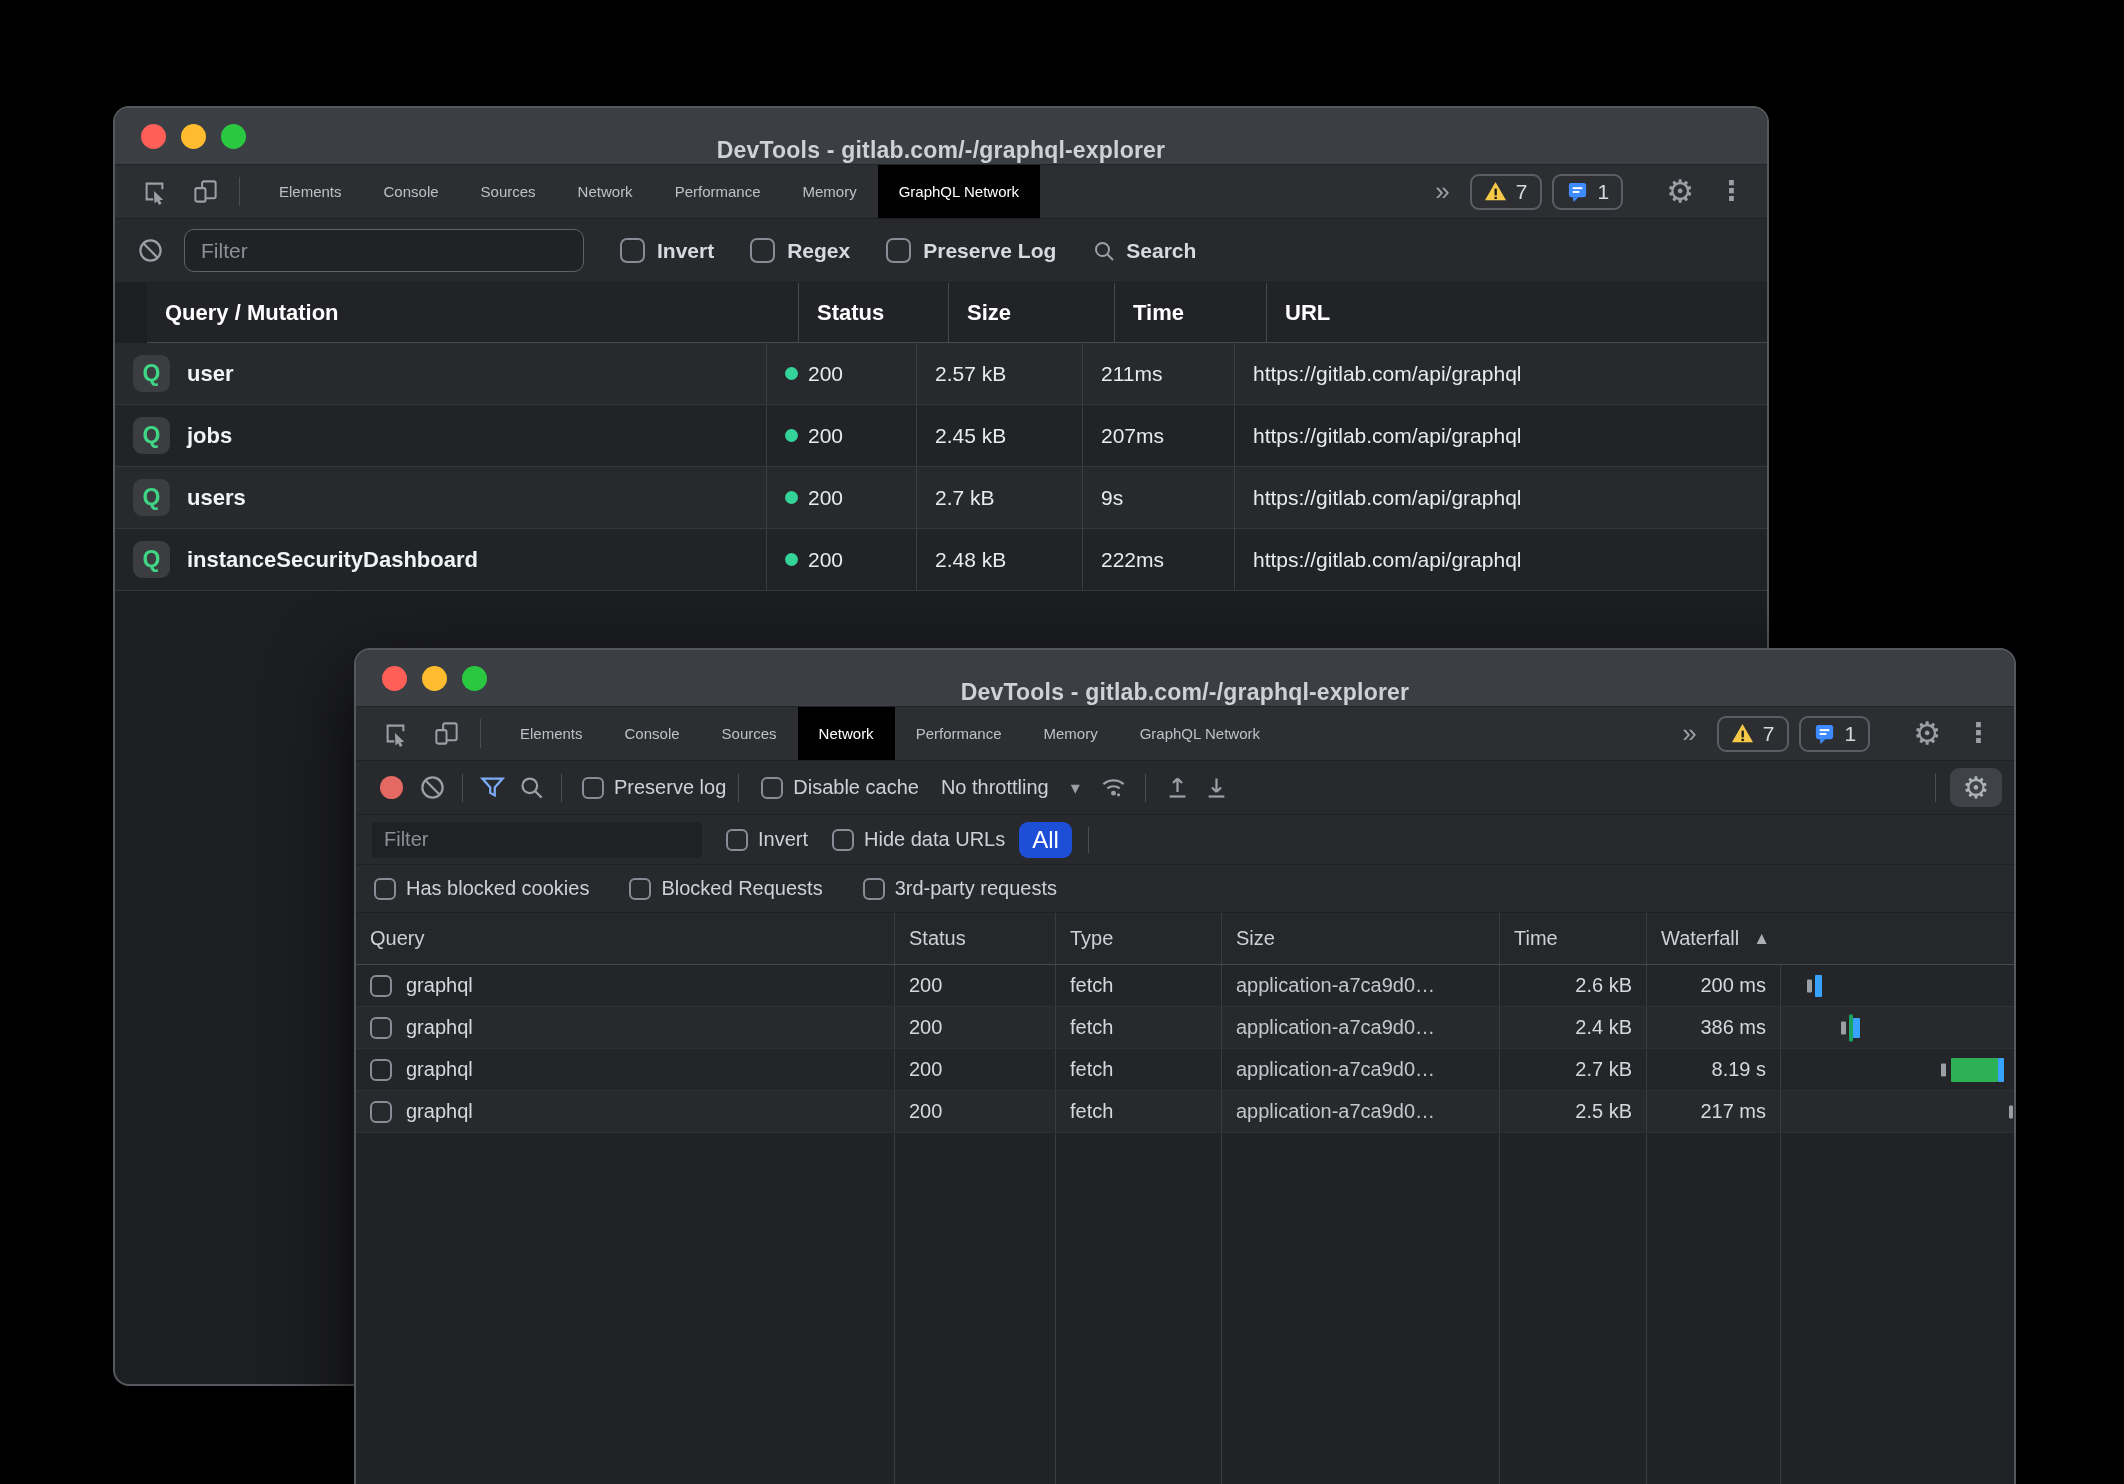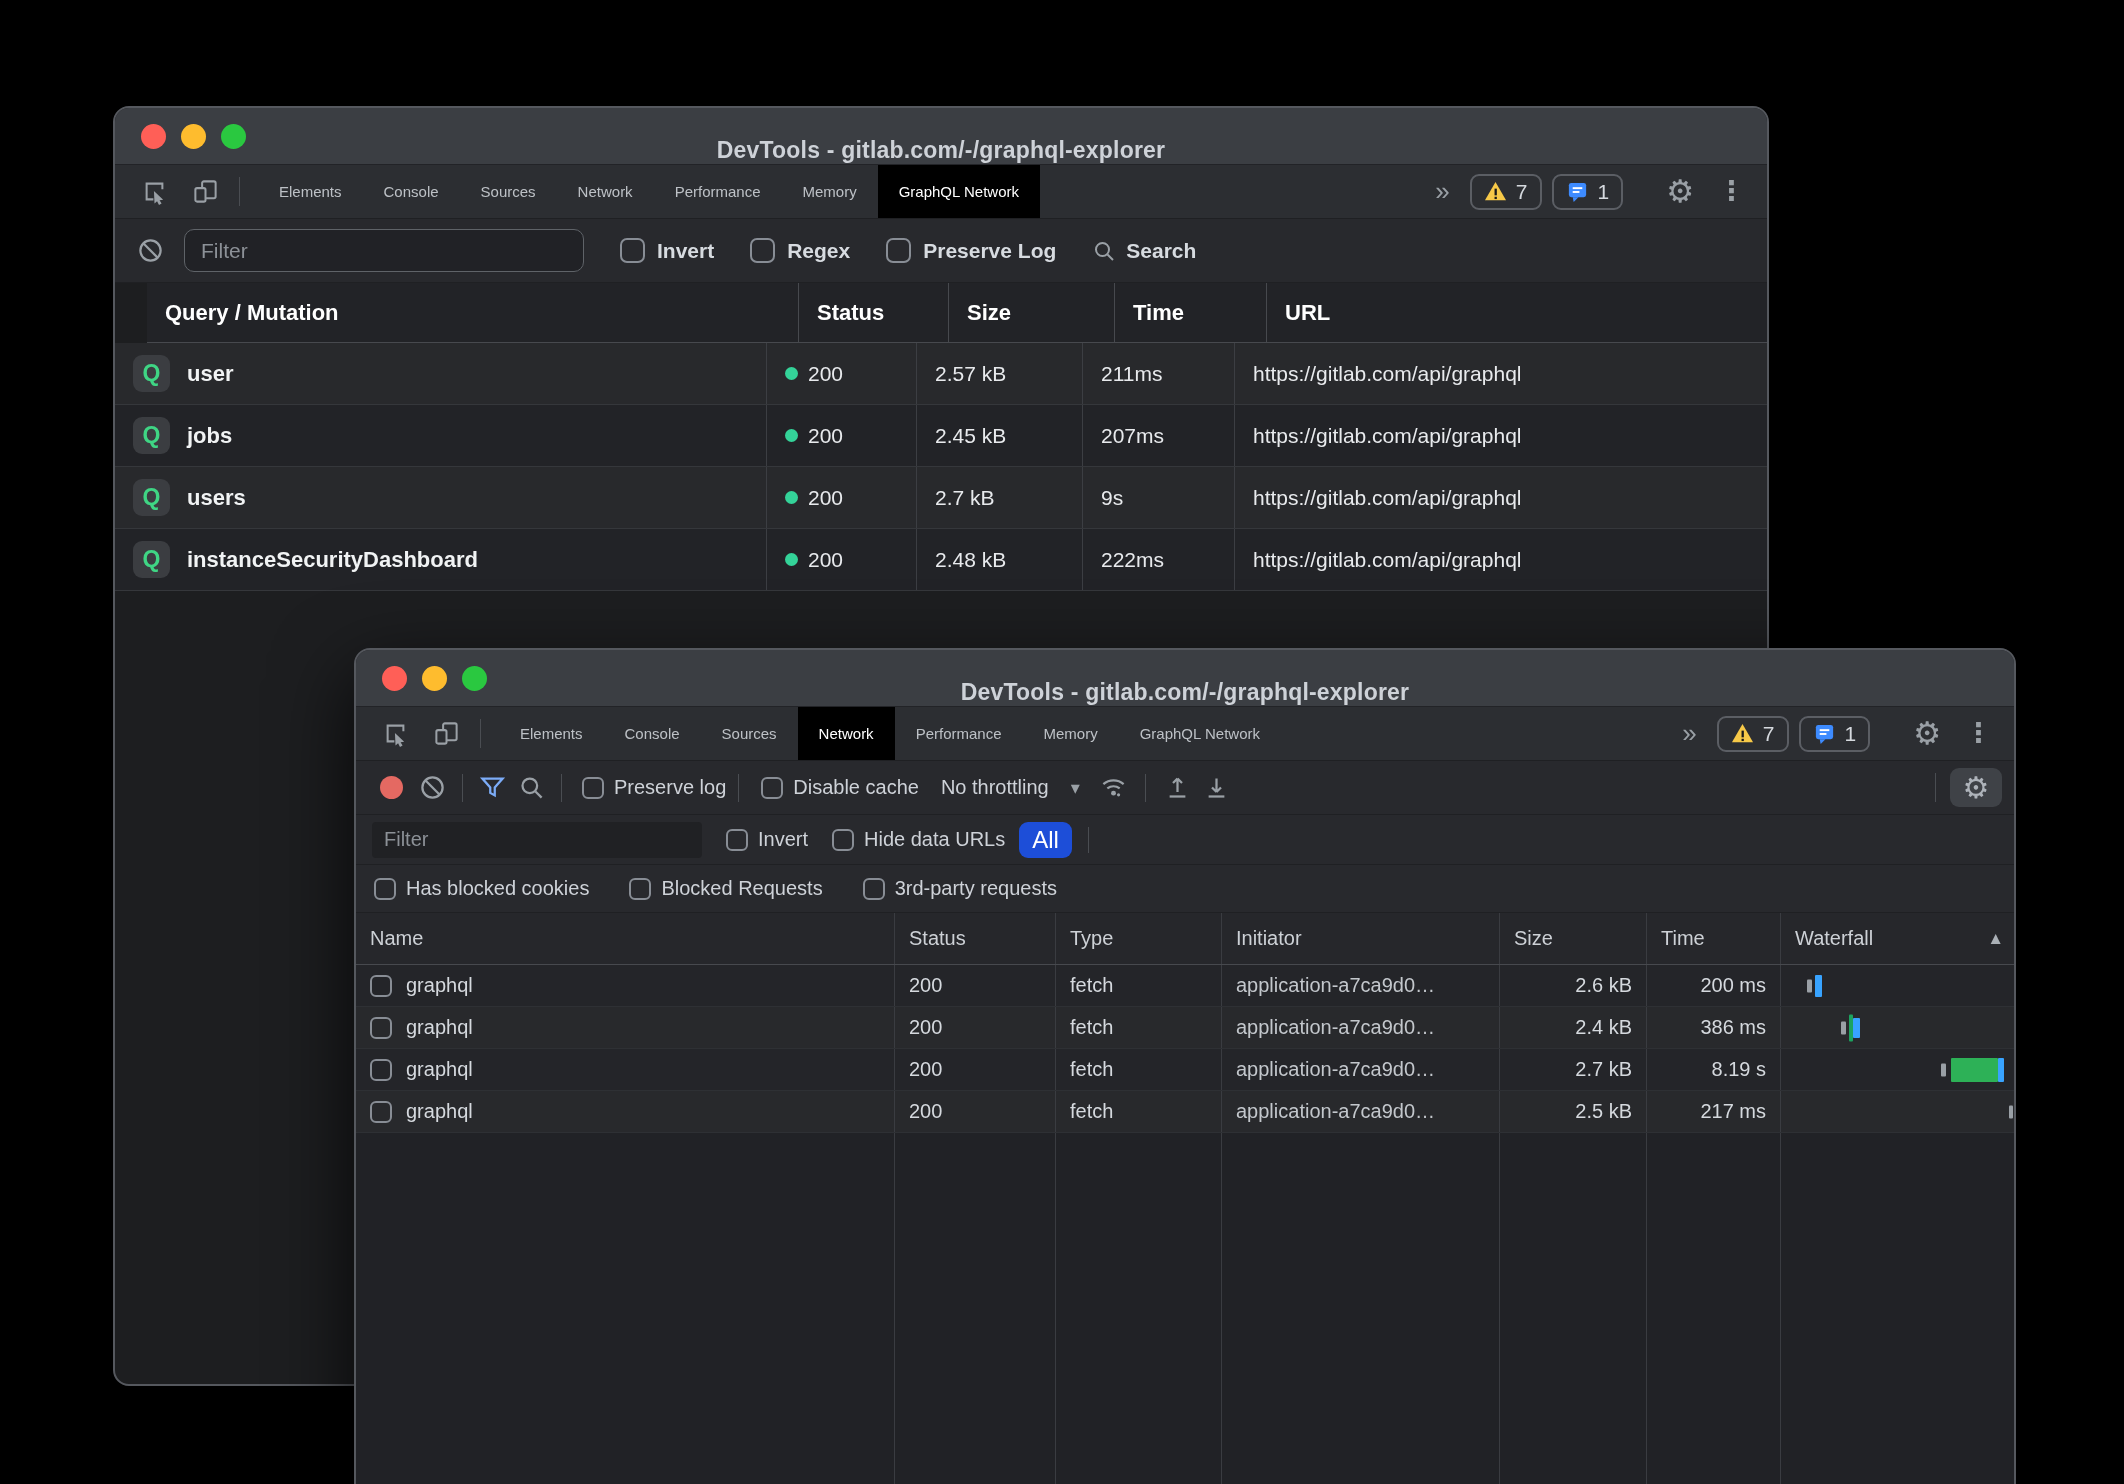--- a/index.html
+++ b/index.html
@@ -411,24 +411,23 @@
         <span class="cb small"></span>
         <span class="cblabel normal">Blocked Requests</span>
       </div>
       <div class="cbgroup small">
         <span class="cb small"></span>
         <span class="cblabel normal">3rd-party requests</span>
       </div>
     </div>
 
     <div class="fgrid fhead">
-      <div class="fcell">Name</div>
+      <div class="fcell">Query</div>
       <div class="fcell">Status</div>
       <div class="fcell">Type</div>
-      <div class="fcell">Initiator</div>
       <div class="fcell">Size</div>
       <div class="fcell">Time</div>
       <div class="fcell">
         <span>Waterfall</span>
         <span class="sort">▲</span>
       </div>
     </div>
 
     <div>
       <div class="fgrid frow">

